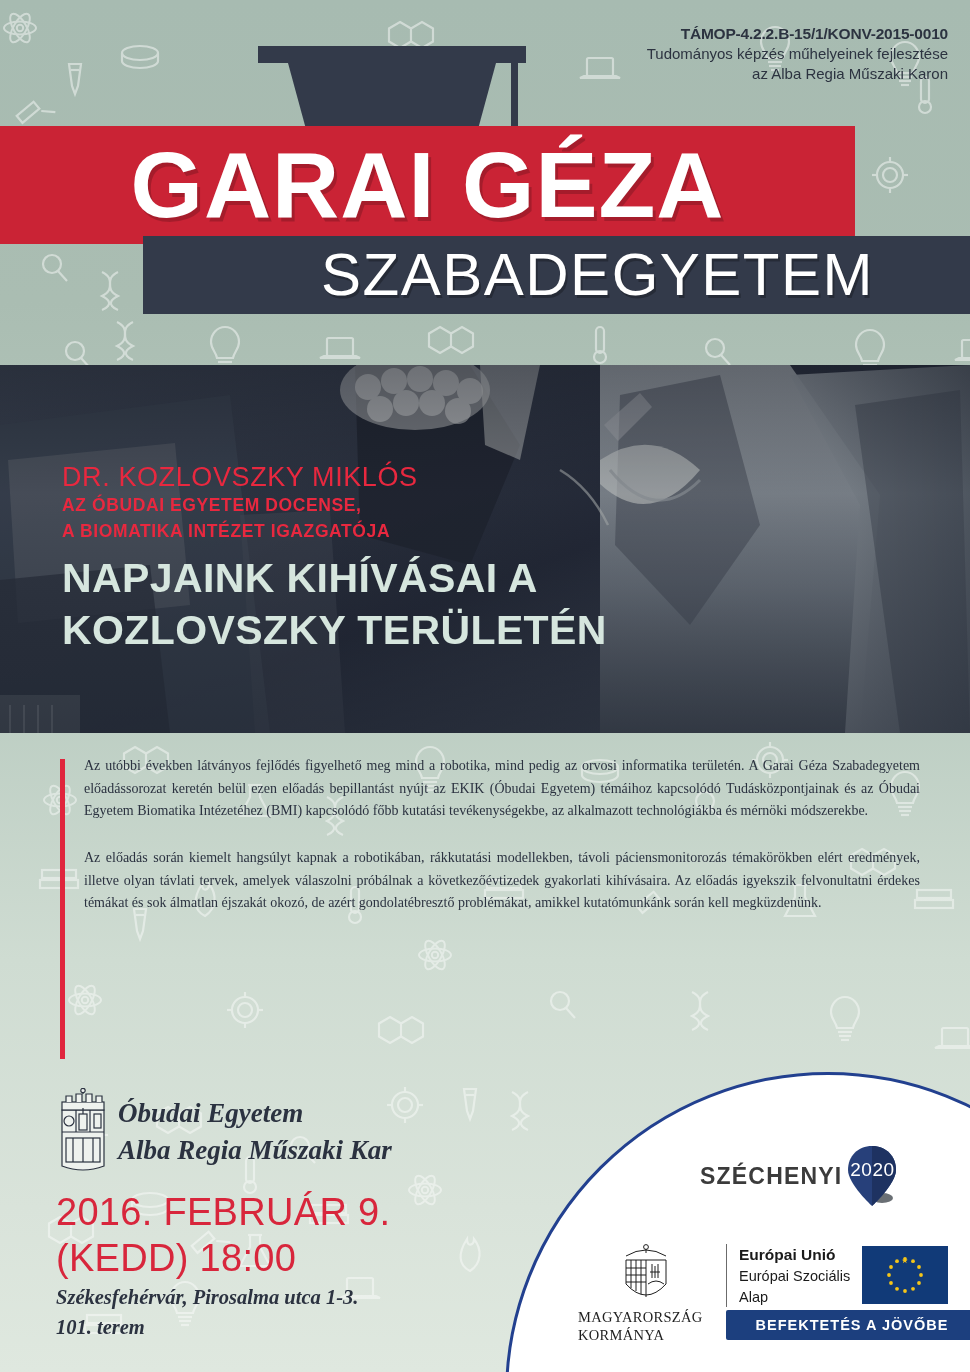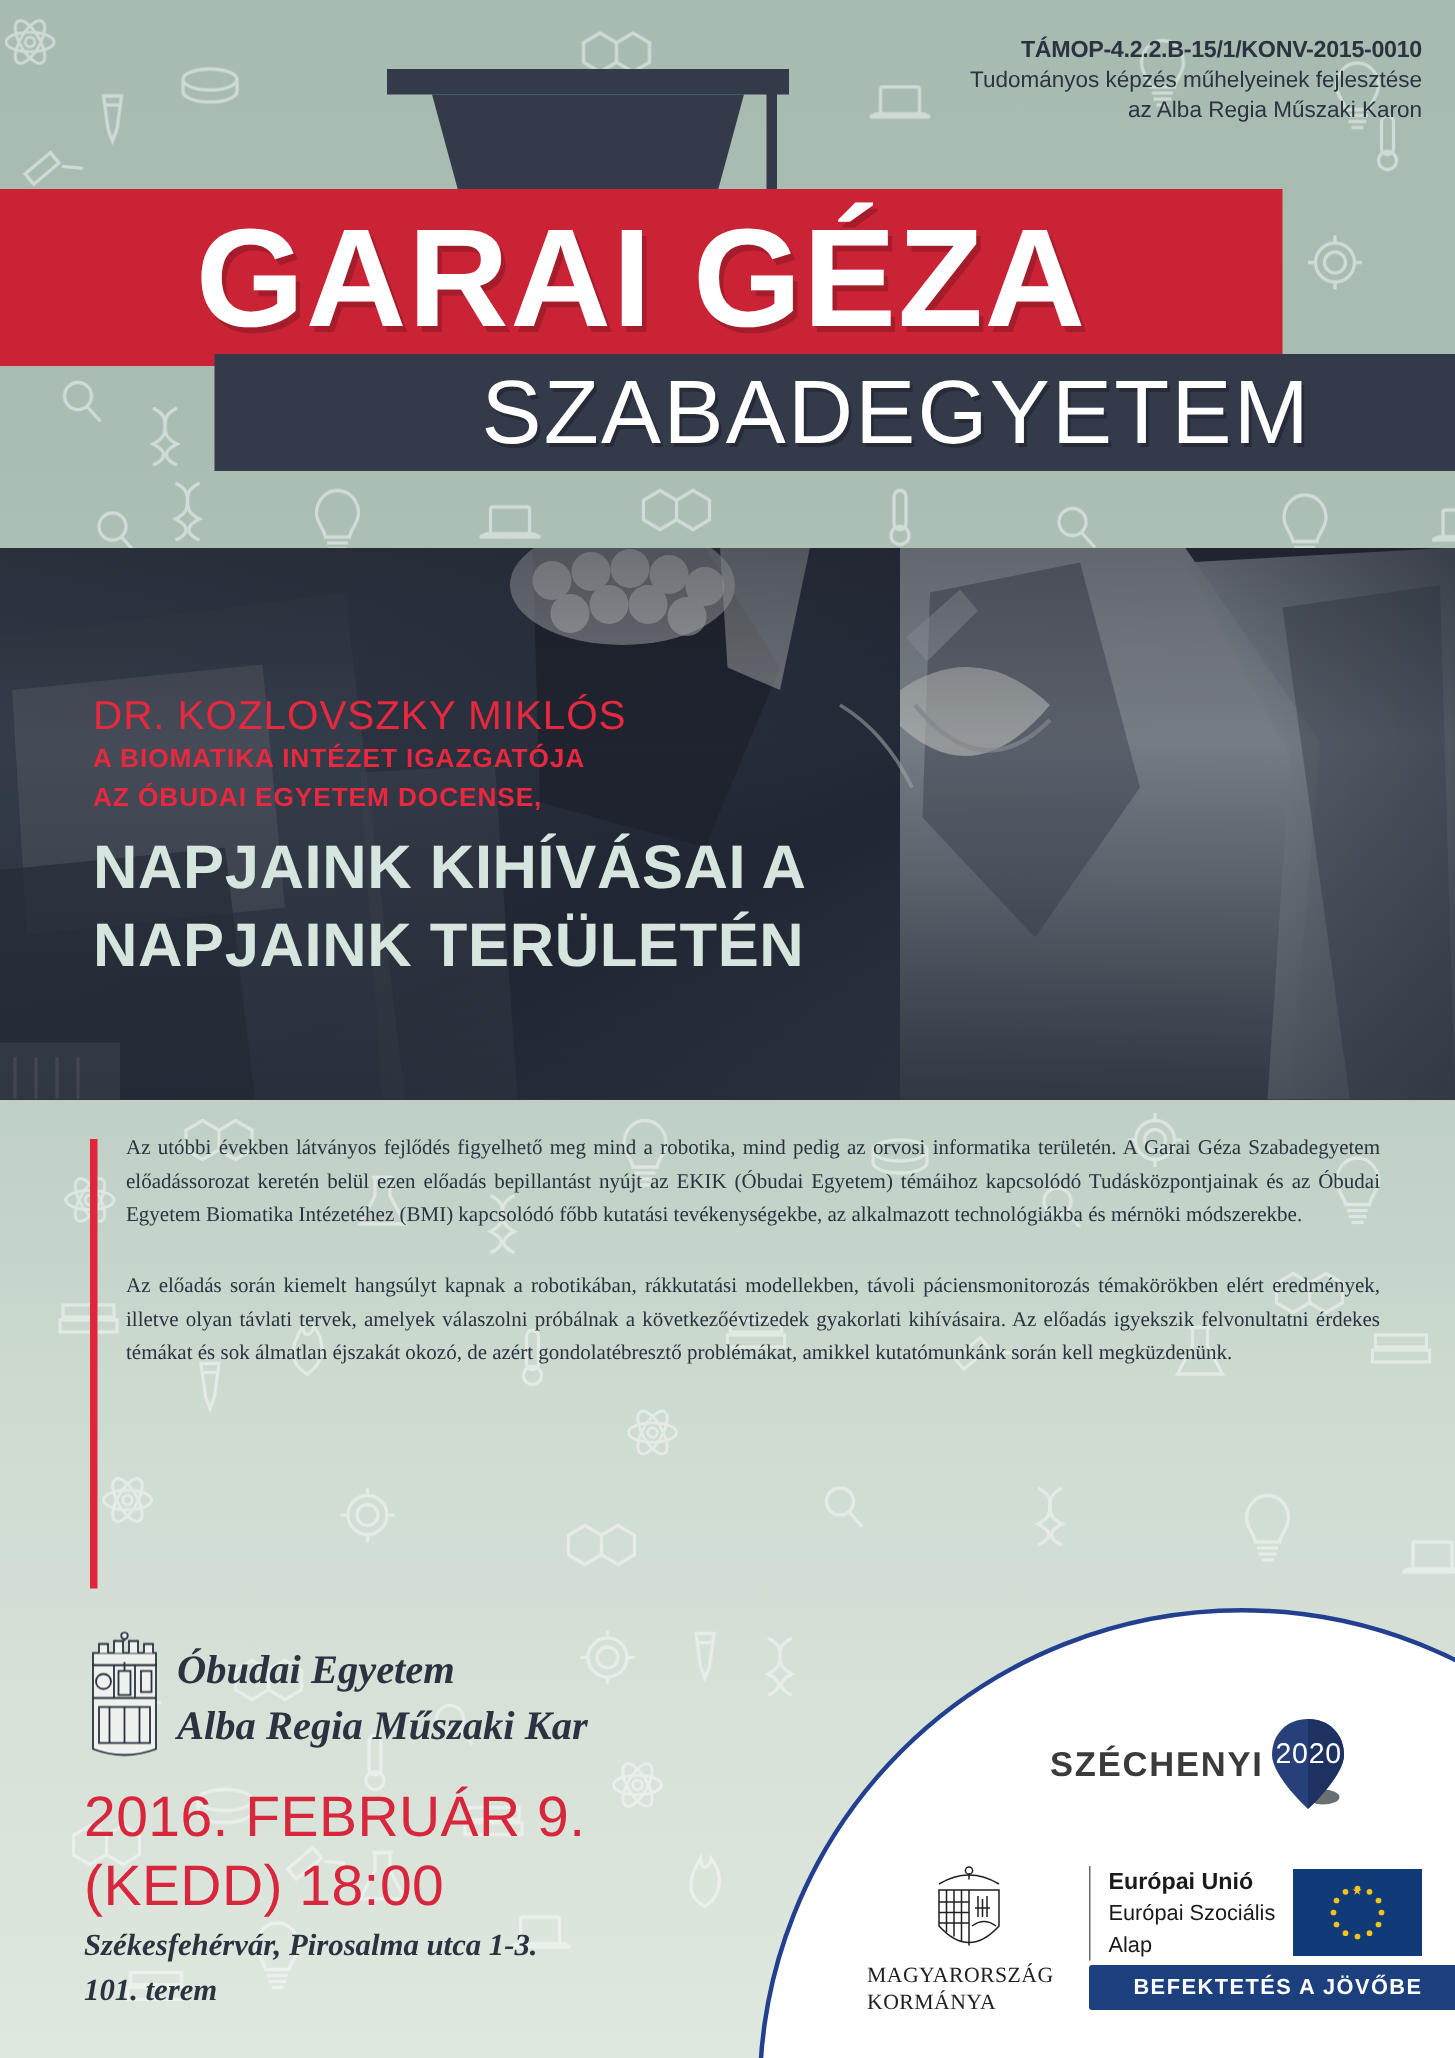--- a/index.html
+++ b/index.html
@@ -378,27 +378,27 @@
           <line x1="24" y1="340" x2="24" y2="368"></line>
         <line x1="38" y1="340" x2="38" y2="368"></line>
           <line x1="52" y1="340" x2="52" y2="368"></line>
       </g>
     </svg>
     <div class="photo-shade"></div>
   </div>
 
   <div class="speaker">
     <div class="name">DR. KOZLOVSZKY MIKLÓS</div>
+    <div class="role">AZ ÓBUDAI EGYETEM DOCENSE,</div>
     <div class="role">A BIOMATIKA INTÉZET IGAZGATÓJA</div>
-    <div class="role">AZ ÓBUDAI EGYETEM DOCENSE,</div>
   </div>
 
   <div class="lecture">
     <div>NAPJAINK KIHÍVÁSAI A</div>
-    <div>NAPJAINK TERÜLETÉN</div>
+    <div>KOZLOVSZKY TERÜLETÉN</div>
   </div>
 
   <div class="bodywrap">
     <div class="redbar"></div>
     <p>Az utóbbi években látványos fejlődés figyelhető meg mind a robotika, mind pedig az orvosi informatika területén. A Garai Géza Szabadegyetem előadássorozat keretén belül ezen előadás bepillantást nyújt az EKIK (Óbudai Egyetem) témáihoz kapcsolódó Tudásközpontjainak és az Óbudai Egyetem Biomatika Intézetéhez (BMI) kapcsolódó főbb kutatási tevékenységekbe, az alkalmazott technológiákba és mérnöki módszerekbe.</p>
     <p>Az előadás során kiemelt hangsúlyt kapnak a robotikában, rákkutatási modellekben, távoli páciensmonitorozás témakörökben elért eredmények, illetve olyan távlati tervek, amelyek válaszolni próbálnak a következőévtizedek gyakorlati kihívásaira. Az előadás igyekszik felvonultatni érdekes témákat és sok álmatlan éjszakát okozó, de azért gondolatébresztő problémákat, amikkel kutatómunkánk során kell megküzdenünk.</p>
   </div>
 
   <div class="circle"></div>
 

